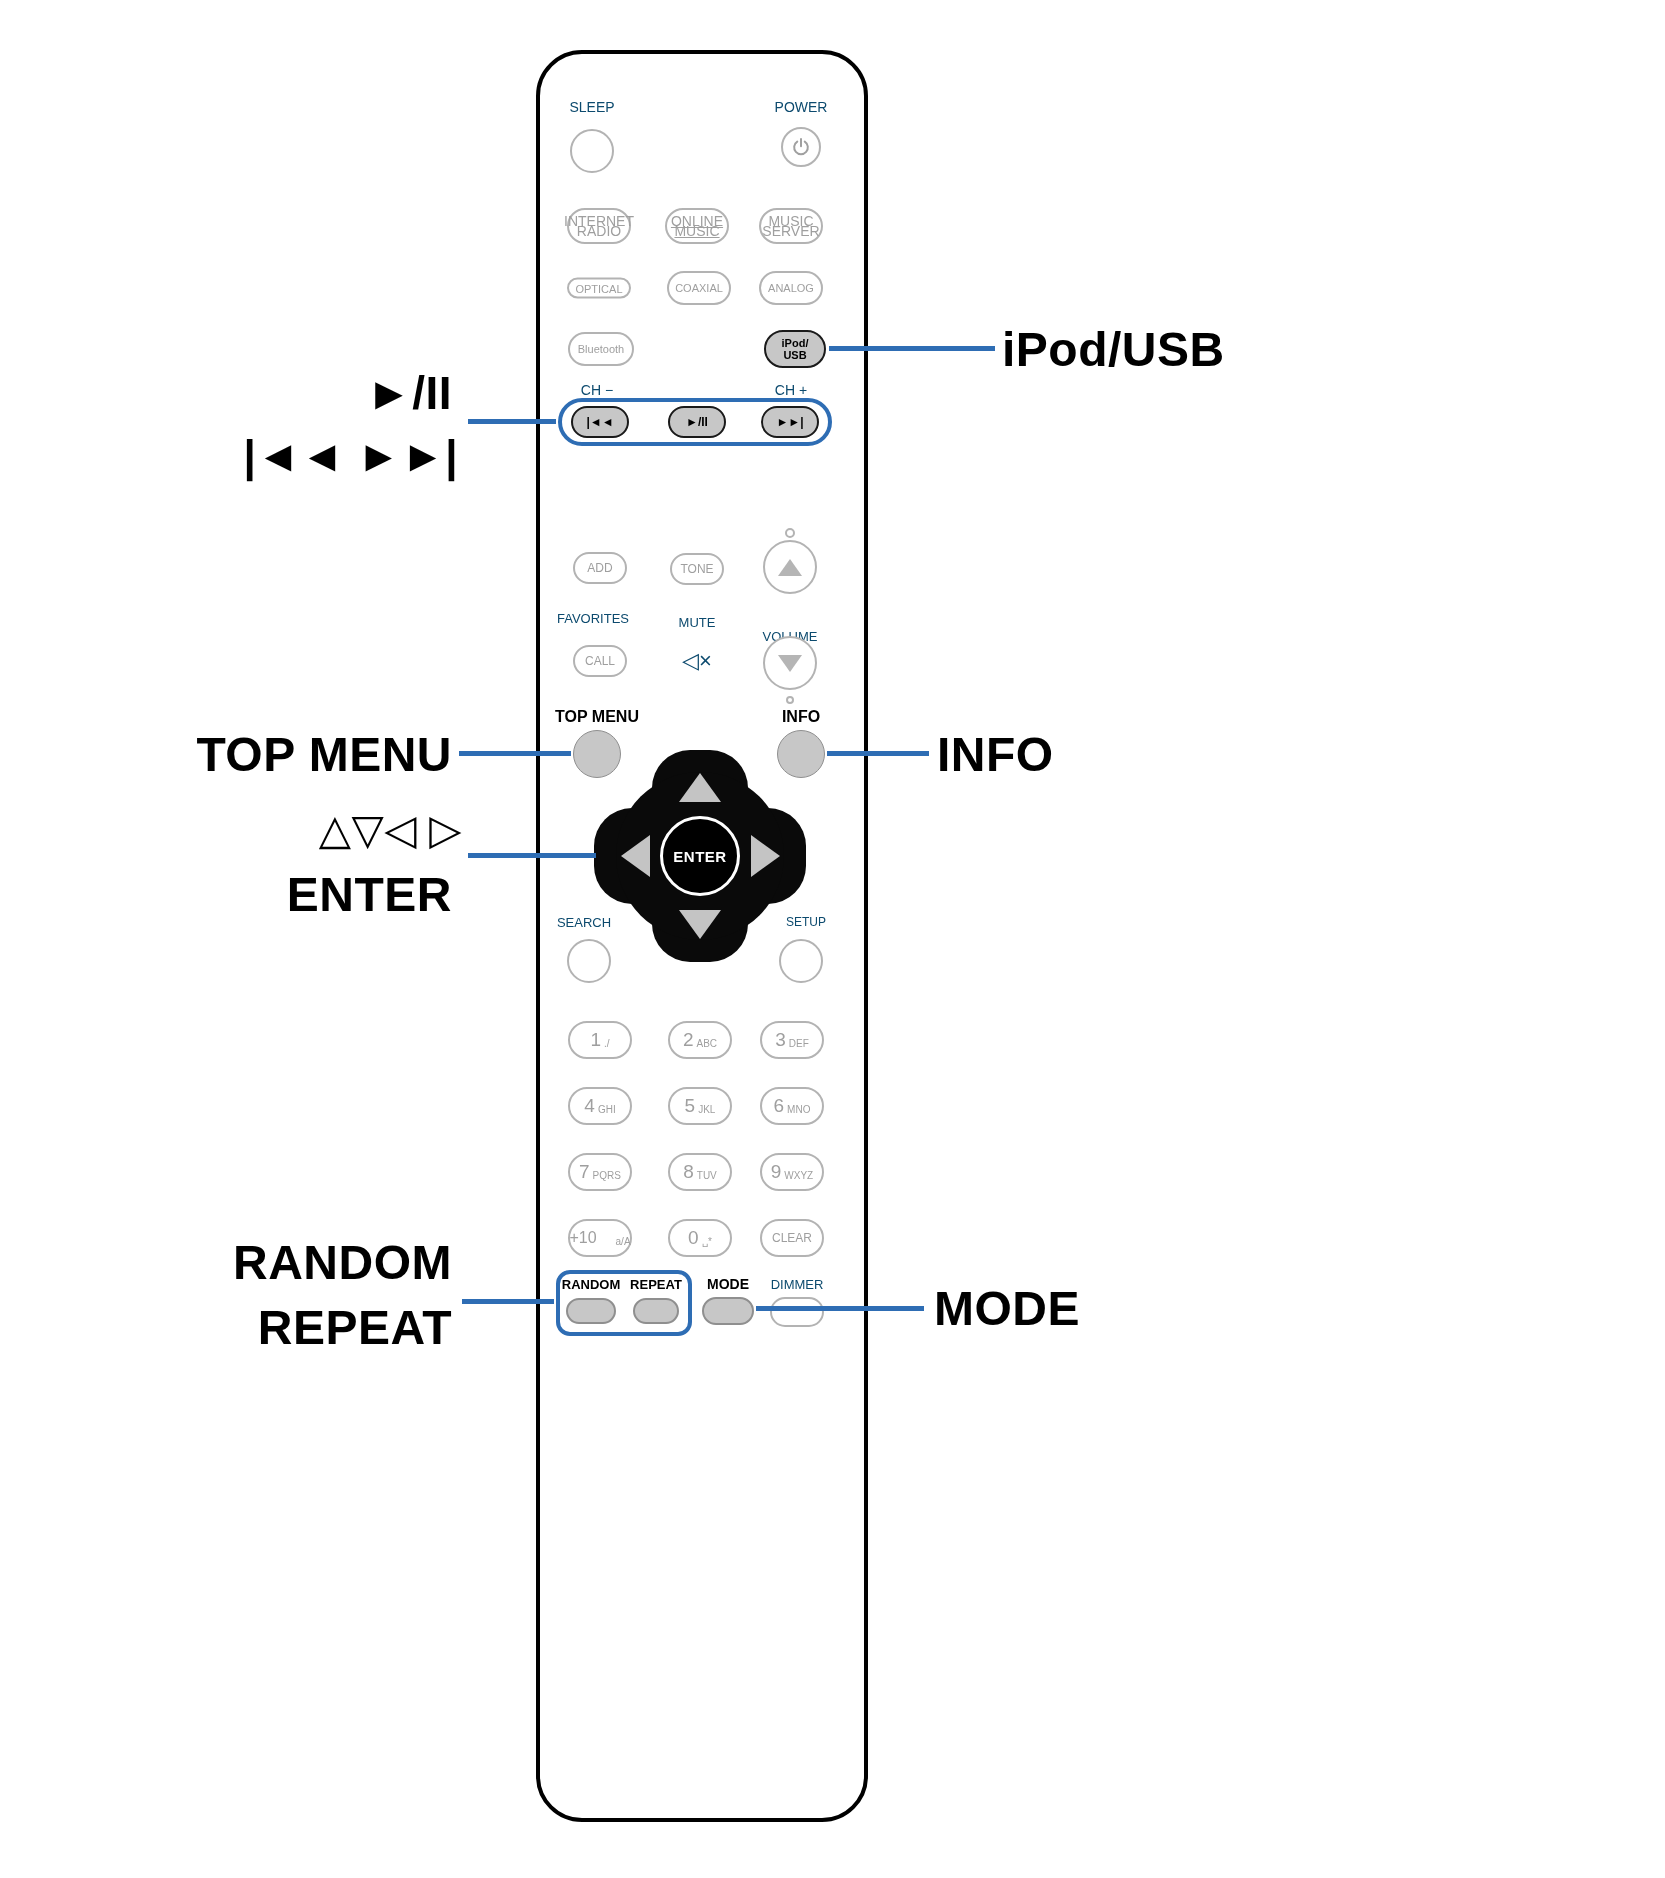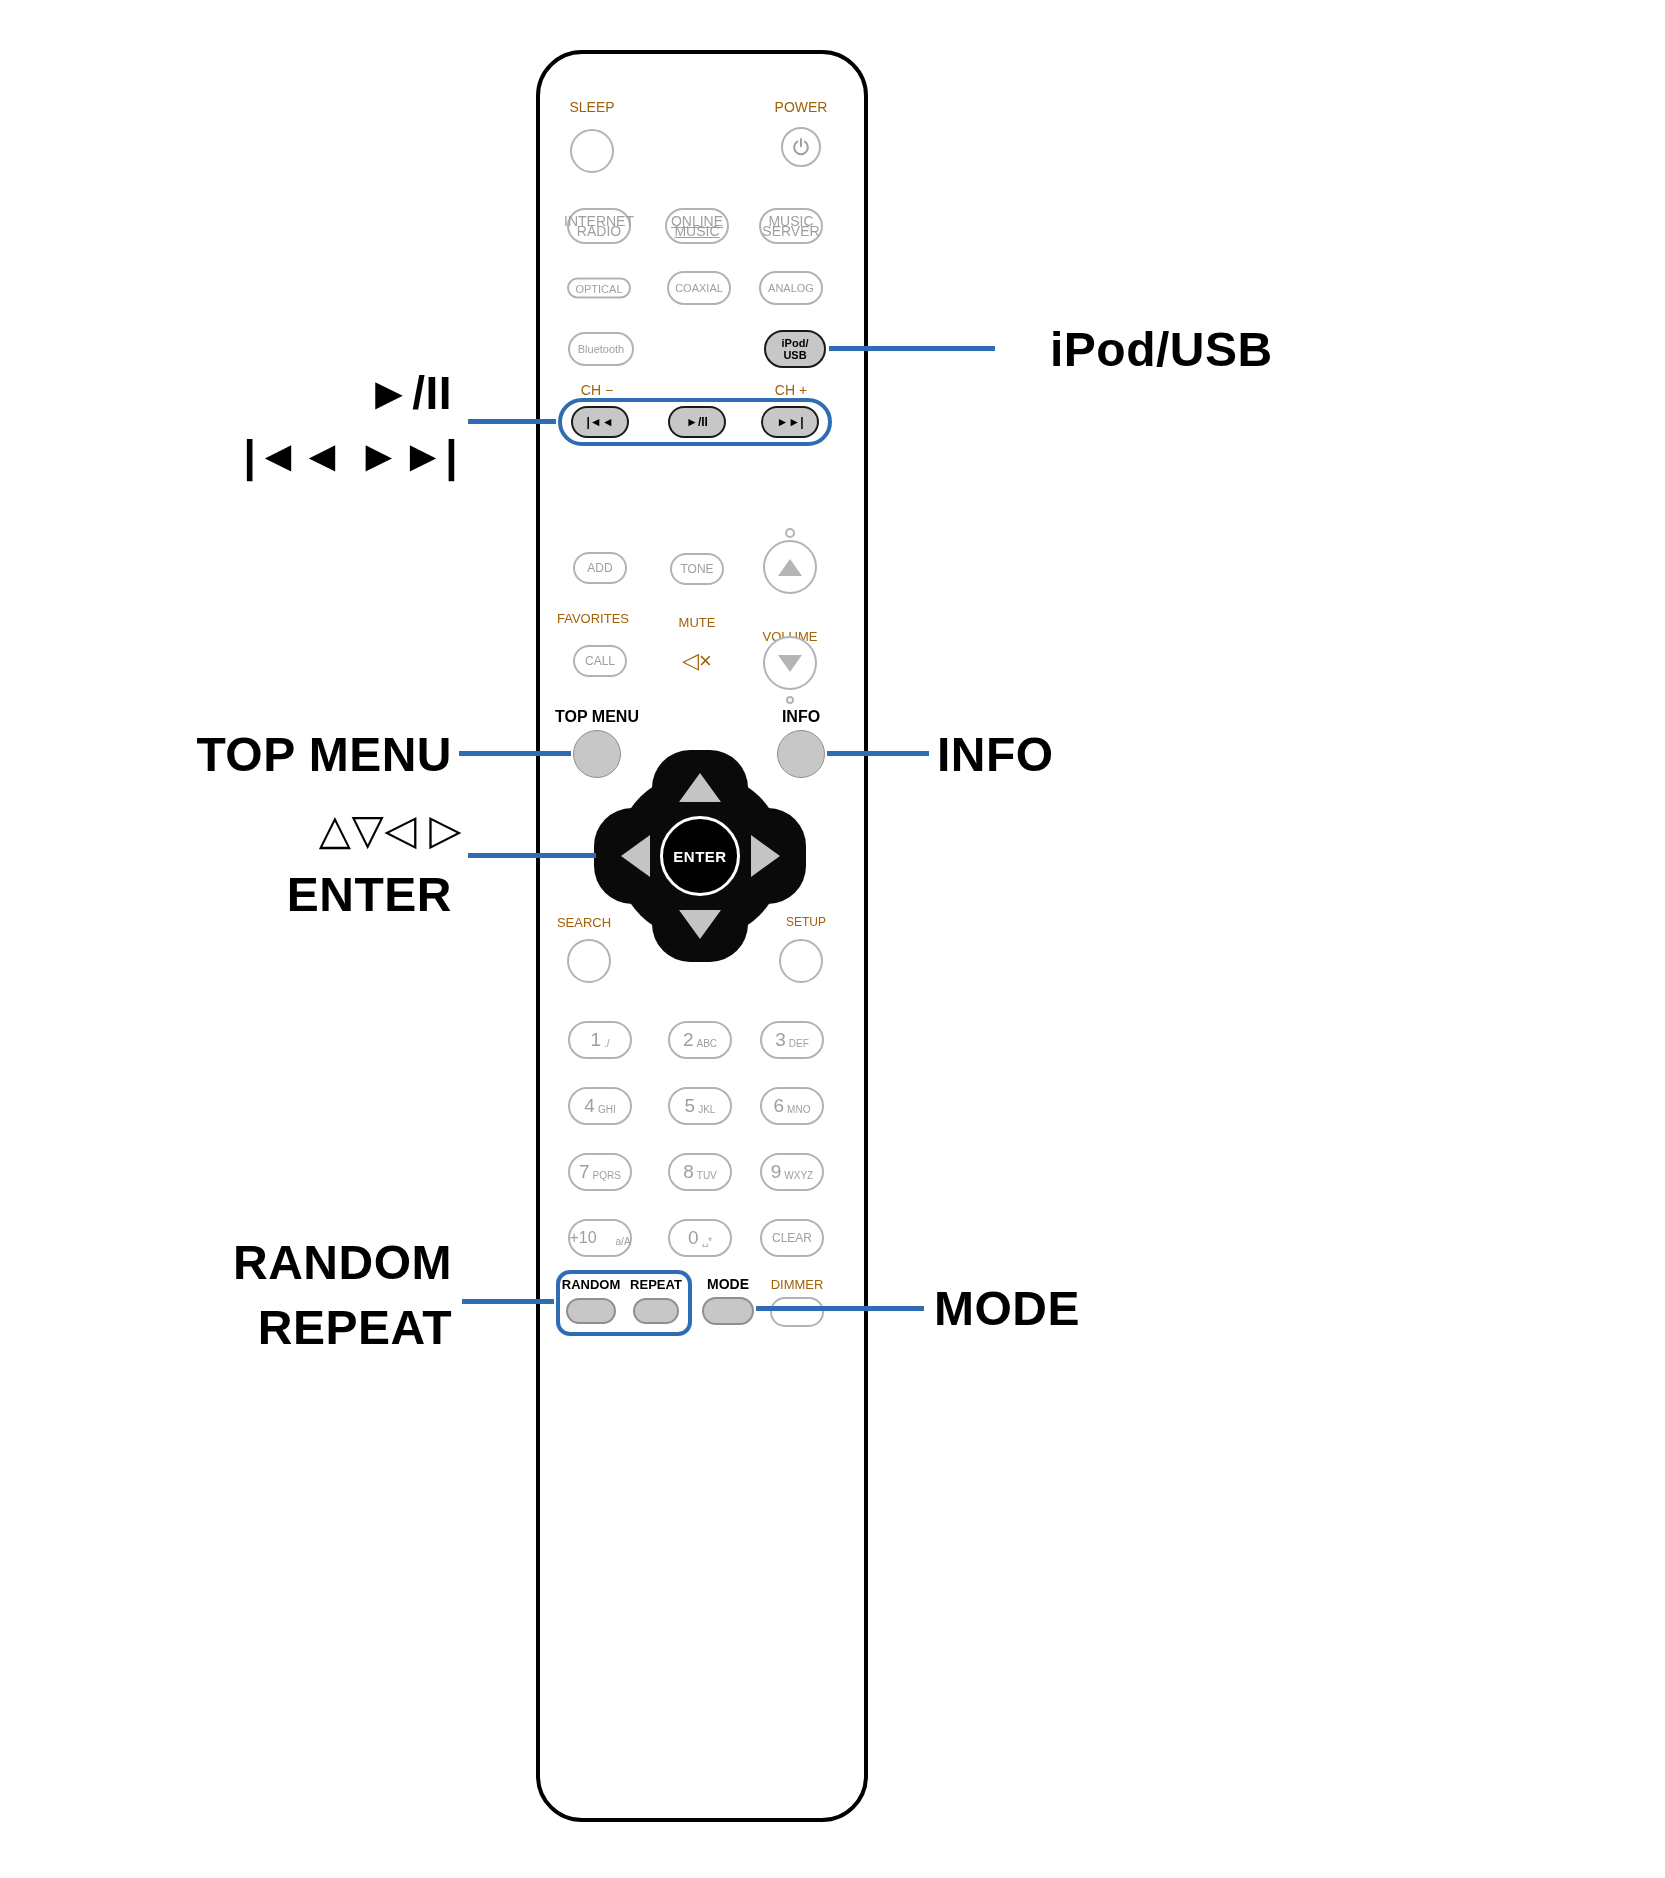--- a/index.html
+++ b/index.html
@@ -2,21 +2,21 @@
 <html><head>
 <meta charset="utf-8">
 <style>
   * { margin:0; padding:0; box-sizing:border-box; }
   body { background:#fff; font-family:"Liberation Sans","DejaVu Sans",sans-serif; }
   .stage { position:relative; width:1665px; height:1878px; background:#fff; overflow:hidden; }
 
   .remote-body { position:absolute; left:536px; top:50px; width:332px; height:1772px;
                  border:4px solid #000; border-radius:46px; background:#fff; }
 
-  .lbl { position:absolute; transform:translate(-50%,-50%); font-size:14px; color:#a16207;
+  .lbl { position:absolute; transform:translate(-50%,-50%); font-size:14px; color:#0c4a6e;
          white-space:nowrap; text-align:center; }
   .lbl.dark { color:#000; font-weight:bold; }
 
   .pill { position:absolute; transform:translate(-50%,-50%); border:2px solid #b3b3b3;
           border-radius:20px; background:#fff; display:flex; flex-direction:row;
           align-items:center; justify-content:center; color:#9f9f9f; text-align:center; }
   .pill.stacked { flex-direction:column; line-height:10.5px; font-size:14px; }
   .pill.filled { background:#c7c7c7; border-color:#1a1a1a; color:#000; font-weight:bold; }
   .pill.soft { background:#c7c7c7; border-color:#8f8f8f; }
 
@@ -192,21 +192,21 @@
   <div class="blue-line" style="left:829px;top:346px;width:166px;"></div>
   <div class="blue-line" style="left:468px;top:419px;width:88px;"></div>
   <div class="blue-line" style="left:459px;top:751px;width:112px;"></div>
   <div class="blue-line" style="left:827px;top:751px;width:102px;"></div>
   <div class="blue-line" style="left:468px;top:853px;width:128px;"></div>
   <div class="blue-line" style="left:462px;top:1299px;width:92px;"></div>
   <div class="blue-line" style="left:756px;top:1306px;width:168px;"></div>
 
   <div class="co" style="right:1213px;top:393px;font-size:46px;">►/II</div>
   <div class="co" style="right:1207px;top:456px;font-size:44px;">|◄◄  ►►|</div>
-  <div class="co" style="left:1002px;top:349px;margin-left:48px;">iPod/USB</div>
+  <div class="co" style="left:1002px;top:349px;">iPod/USB</div>
   <div class="co" style="right:1213px;top:754px;">TOP MENU</div>
   <div class="co" style="right:1203px;top:829px;font-size:42px;">△▽◁ ▷</div>
   <div class="co" style="right:1213px;top:894px;">ENTER</div>
   <div class="co" style="left:937px;top:754px;">INFO</div>
   <div class="co" style="right:1213px;top:1262px;">RANDOM</div>
   <div class="co" style="right:1213px;top:1327px;">REPEAT</div>
   <div class="co" style="left:934px;top:1308px;">MODE</div>
 
 </div>
 

